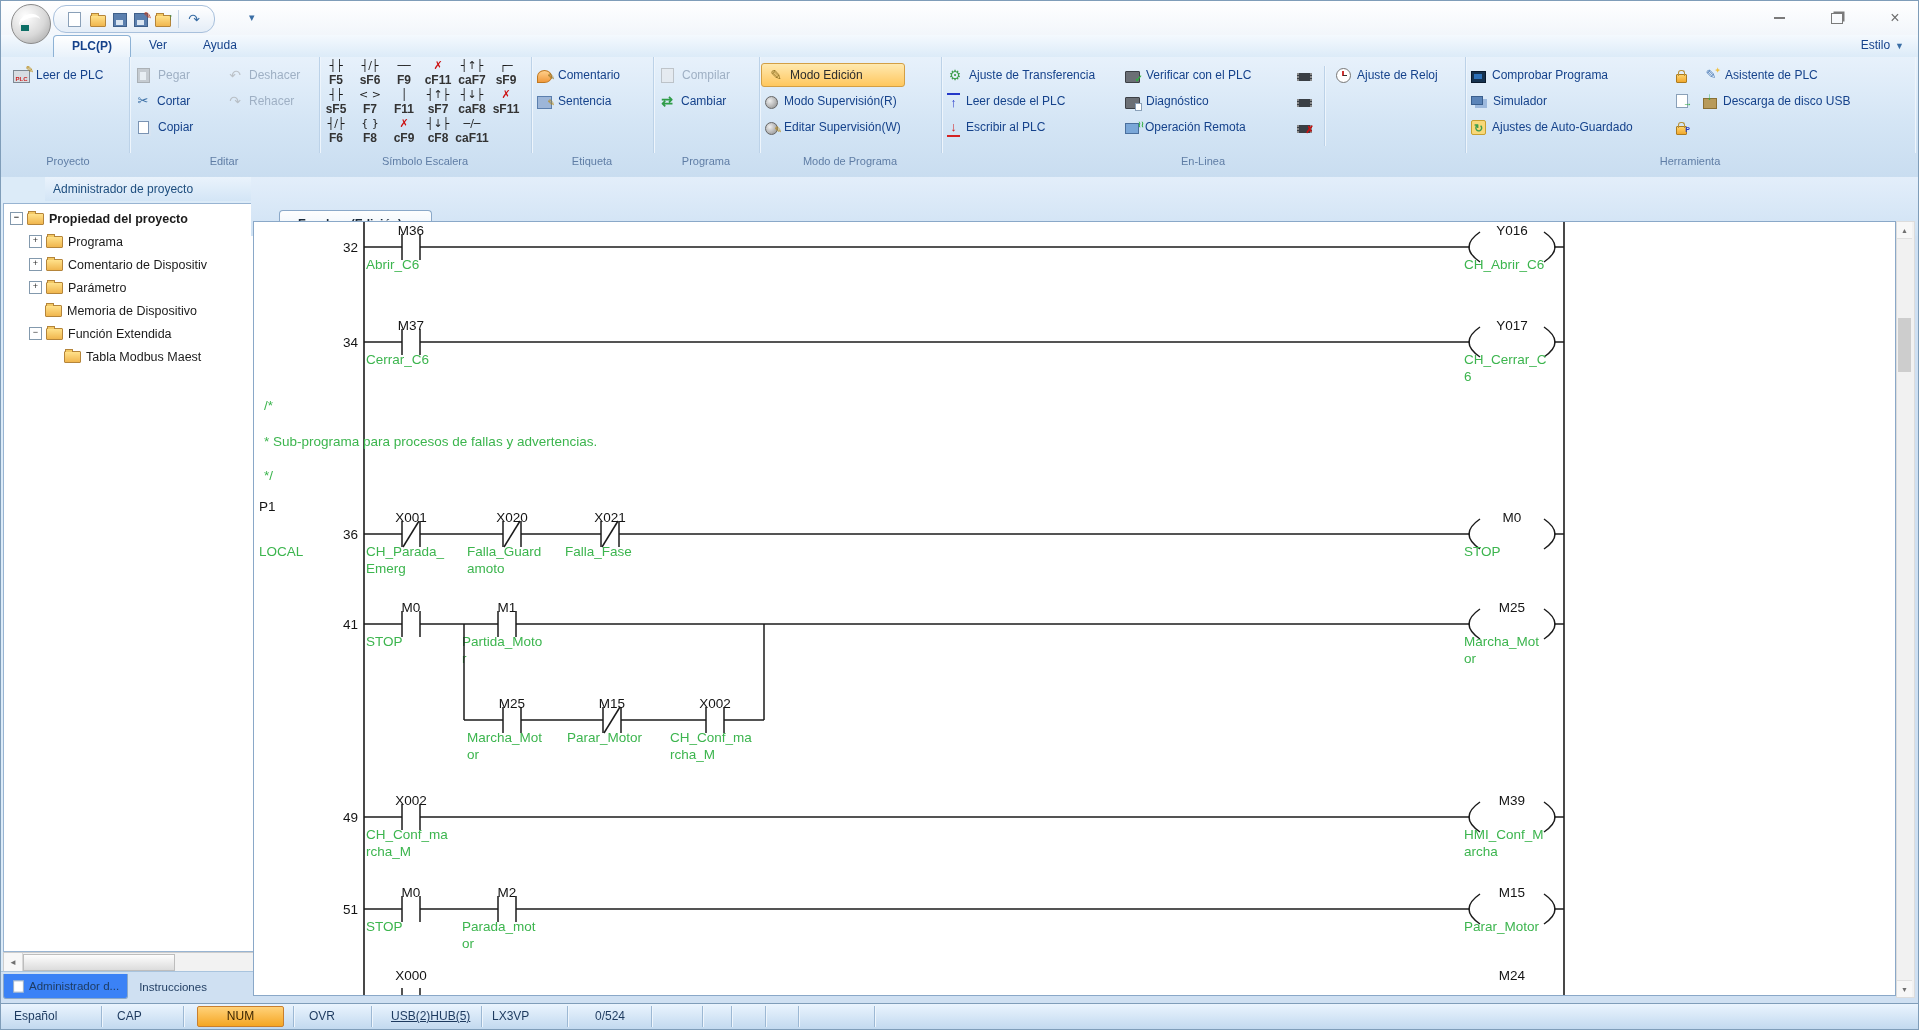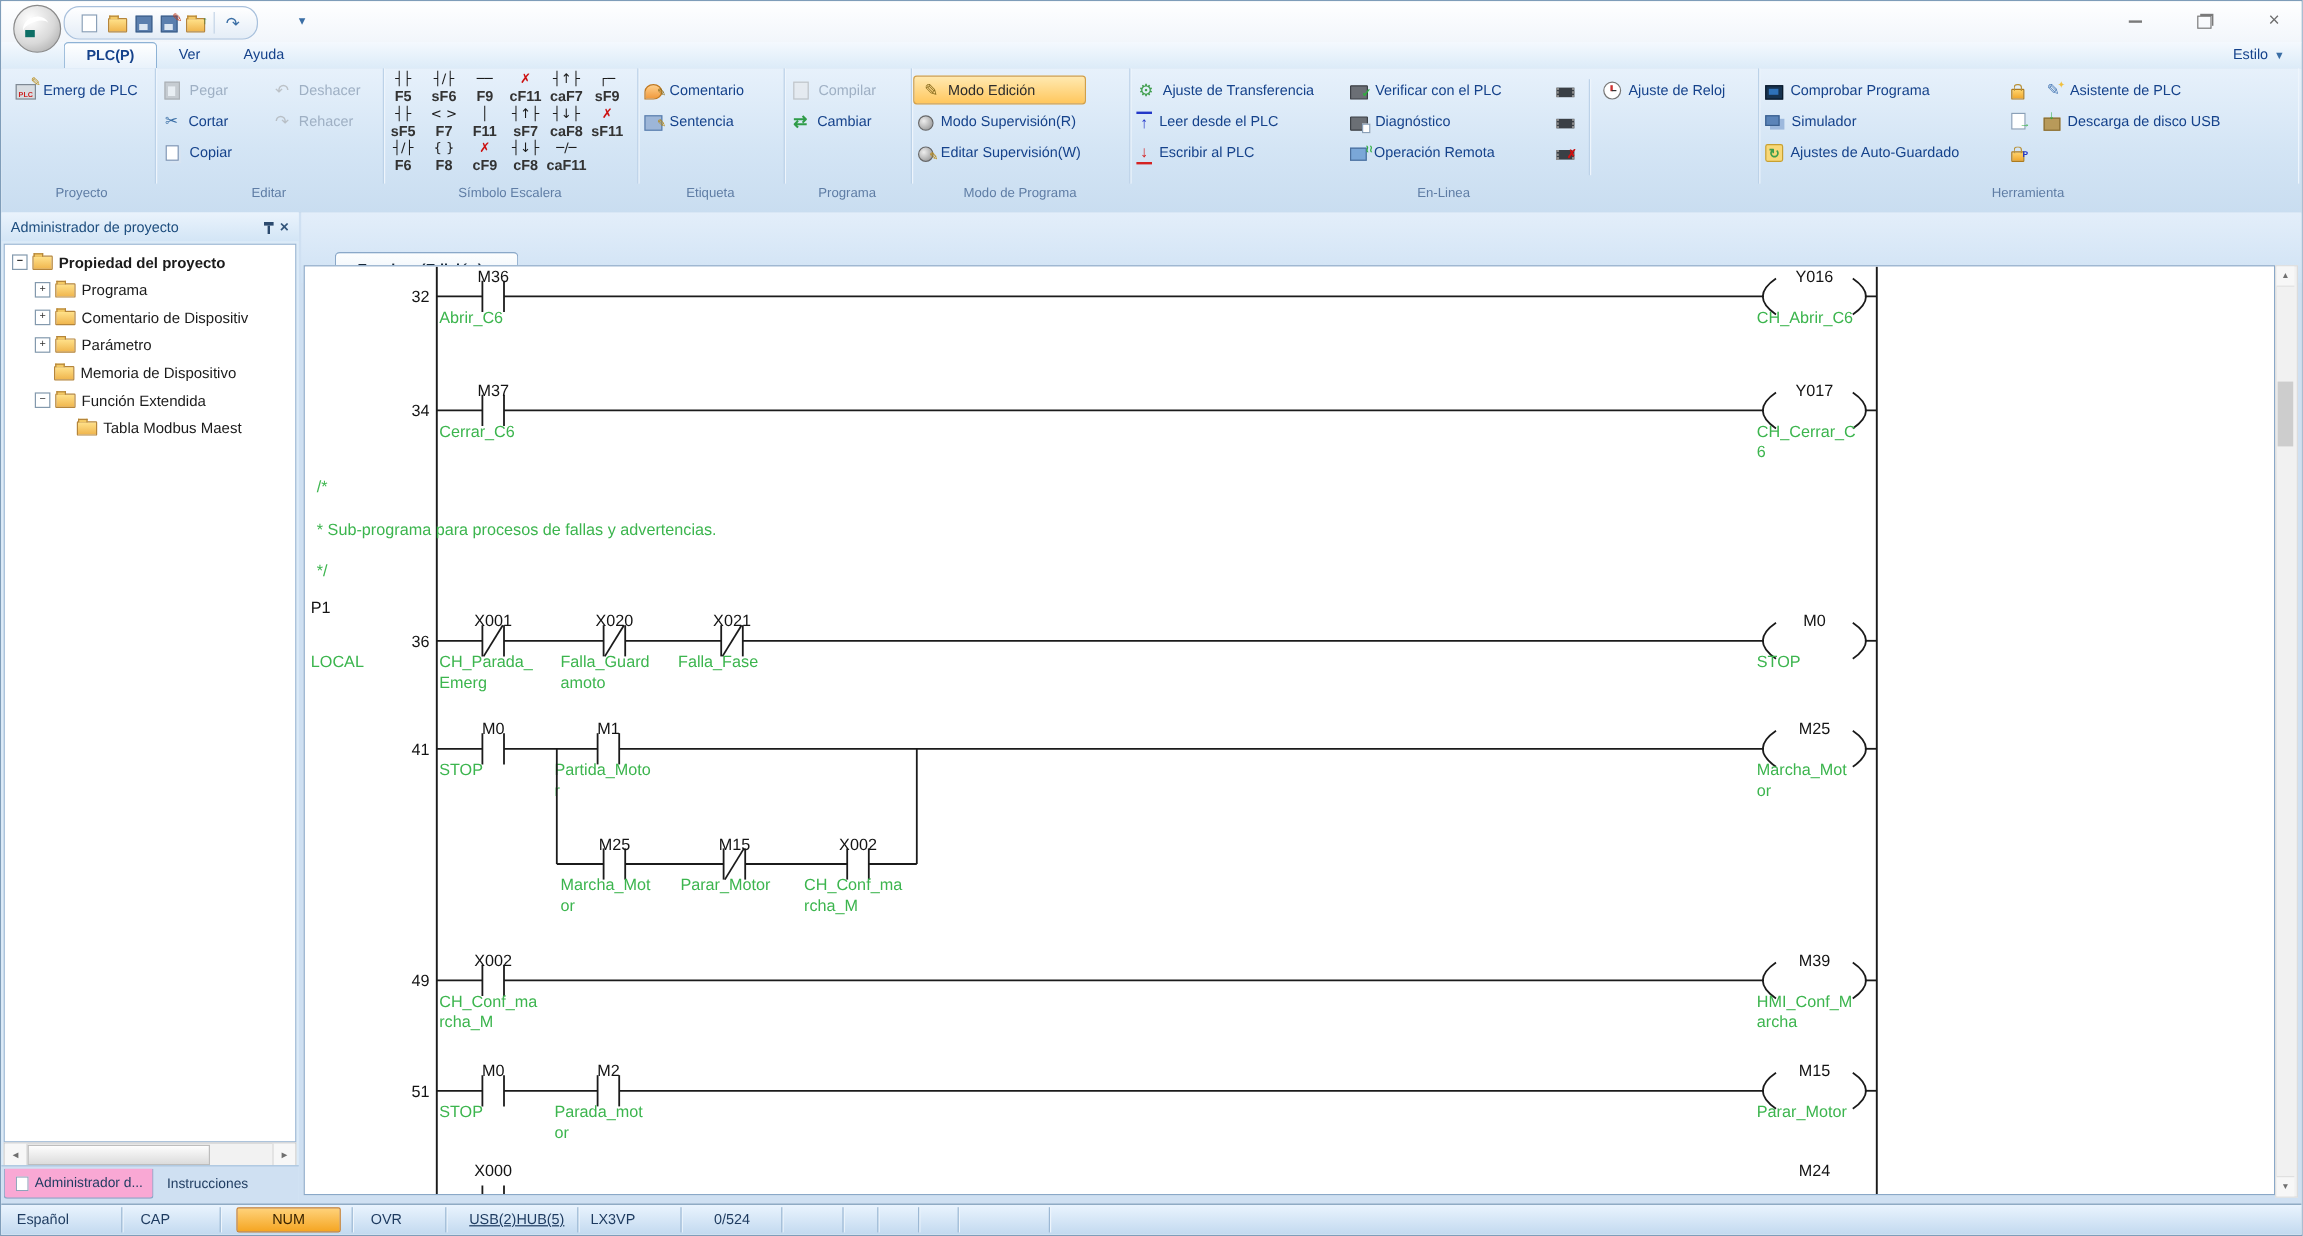--- a/index.html
+++ b/index.html
@@ -126,21 +126,21 @@
   .i-tipo::after{content:"✎";position:absolute;right:-5px;top:-7px;font-size:10px;color:#b8860b;}
   .i-pin{width:10px;height:12px;margin-top:2px;}
   .i-pin::before{content:"";position:absolute;left:4px;top:4px;width:2px;height:7px;background:#2c4a6e;}
   .i-pin::after{content:"";position:absolute;left:1px;top:1px;width:8px;height:3px;background:#2c4a6e;}
   .i-x::before{content:"×";color:#33557a;font-size:13px;font-weight:bold;}
 
   
   .main{position:absolute;left:0;top:176px;width:100%;height:829px;background:#cfe0f2;}
 
   
-  .sidebar{position:absolute;left:0;top:0;width:248px;height:100%;background:#dcebf8;}
+  .sidebar{position:absolute;left:0;top:0;width:248px;height:100%;background:#dcebf8;padding-left:44px;}
   .sb-head{height:24px;display:flex;align-items:center;padding:0 4px 0 8px;font-size:12px;color:#1d4d7e;
     background:linear-gradient(#eaf3fc,#d3e5f6);}
   .sb-head .t{flex:1 1 auto;}
   .tree{position:absolute;left:2px;right:2px;top:26px;bottom:54px;background:#fff;
     border:1px solid #98b4d2;overflow:hidden;padding-top:3px;}
   .trow{height:23px;display:flex;align-items:center;font-size:12.5px;color:#1b1b1b;white-space:nowrap;}
   .trow.bold{font-weight:bold;}
   .ebox{width:11px;height:11px;border:1px solid #8399ad;background:#fff;font-size:9px;line-height:9px;
     text-align:center;color:#333;flex:0 0 auto;margin-right:3px;}
   .espace{width:15px;flex:0 0 auto;}
@@ -152,21 +152,21 @@
     border:1px solid #cdcdcd;display:flex;align-items:stretch;}
   .hs-btn{width:18px;background:#f7f7f7;border-right:1px solid #d8d8d8;font-size:8px;color:#707070;
     display:flex;align-items:center;justify-content:center;}
   .hs-btn.r{border-right:none;border-left:1px solid #d8d8d8;}
   .hs-thumb{flex:0 0 150px;background:linear-gradient(#fdfdfd,#dcdcdc);border:1px solid #bdbdbd;margin:1px 0;}
   .hs-track{flex:1 1 auto;}
   .sb-tabs{position:absolute;left:0;right:0;bottom:0;height:32px;background:#cfe0f2;
     border-top:1px solid #a9c4de;display:flex;align-items:flex-start;padding:2px 0 0 2px;gap:2px;}
   .sbtab{height:24px;display:flex;align-items:center;gap:4px;padding:0 8px;font-size:11.5px;color:#1d3a5f;
     border:1px solid transparent;}
-  .sbtab.active{background:#f9a8d4;border:1px solid #8aa8c8;border-top:none;border-radius:0 0 3px 3px;}
+  .sbtab.active{background:#3b82f6;border:1px solid #8aa8c8;border-top:none;border-radius:0 0 3px 3px;}
   .sbtab .i-doc{transform:scale(.8);margin:0;}
 
   
   .editor-tabbar{position:absolute;left:250px;right:0;top:0;height:59px;
     background:linear-gradient(#e3eefa,#cfe2f4);}
   .dtab{position:absolute;left:28px;bottom:0;height:25px;display:flex;align-items:center;gap:10px;
     padding:0 12px 0 18px;background:linear-gradient(#fdfefe,#e8f1fa);border:1px solid #8aa8c8;border-bottom:none;
     border-radius:4px 4px 0 0;font-size:12px;font-weight:bold;color:#1a2a3a;}
   .dtab .x{font-weight:normal;color:#5a7a9a;font-size:12px;}
   .tabbar-more{position:absolute;right:6px;bottom:4px;font-size:10px;color:#3a6ea5;}
@@ -232,21 +232,21 @@
     <span class="estilo"><span>Estilo</span><span class="car">▼</span></span>
   </div>
 
   <div class="ribbon">
 
     <div class="rgroup" style="left:6px;width:122px;">
       <div class="gbody">
           <div class="rcol">
         <div class="rbtn">
           <span class="ic i-tipo"></span>
-          <span>Emerg de PLC</span>
+          <span>Leer de PLC</span>
             </div>
       </div>
         </div>
       <div class="glabel">Proyecto</div>
     </div>
 
     <div class="rgroup" style="left:128px;width:190px;">
       <div class="gbody">
         <div class="rcol" style="width:92px;">
           <div class="rbtn dis">

